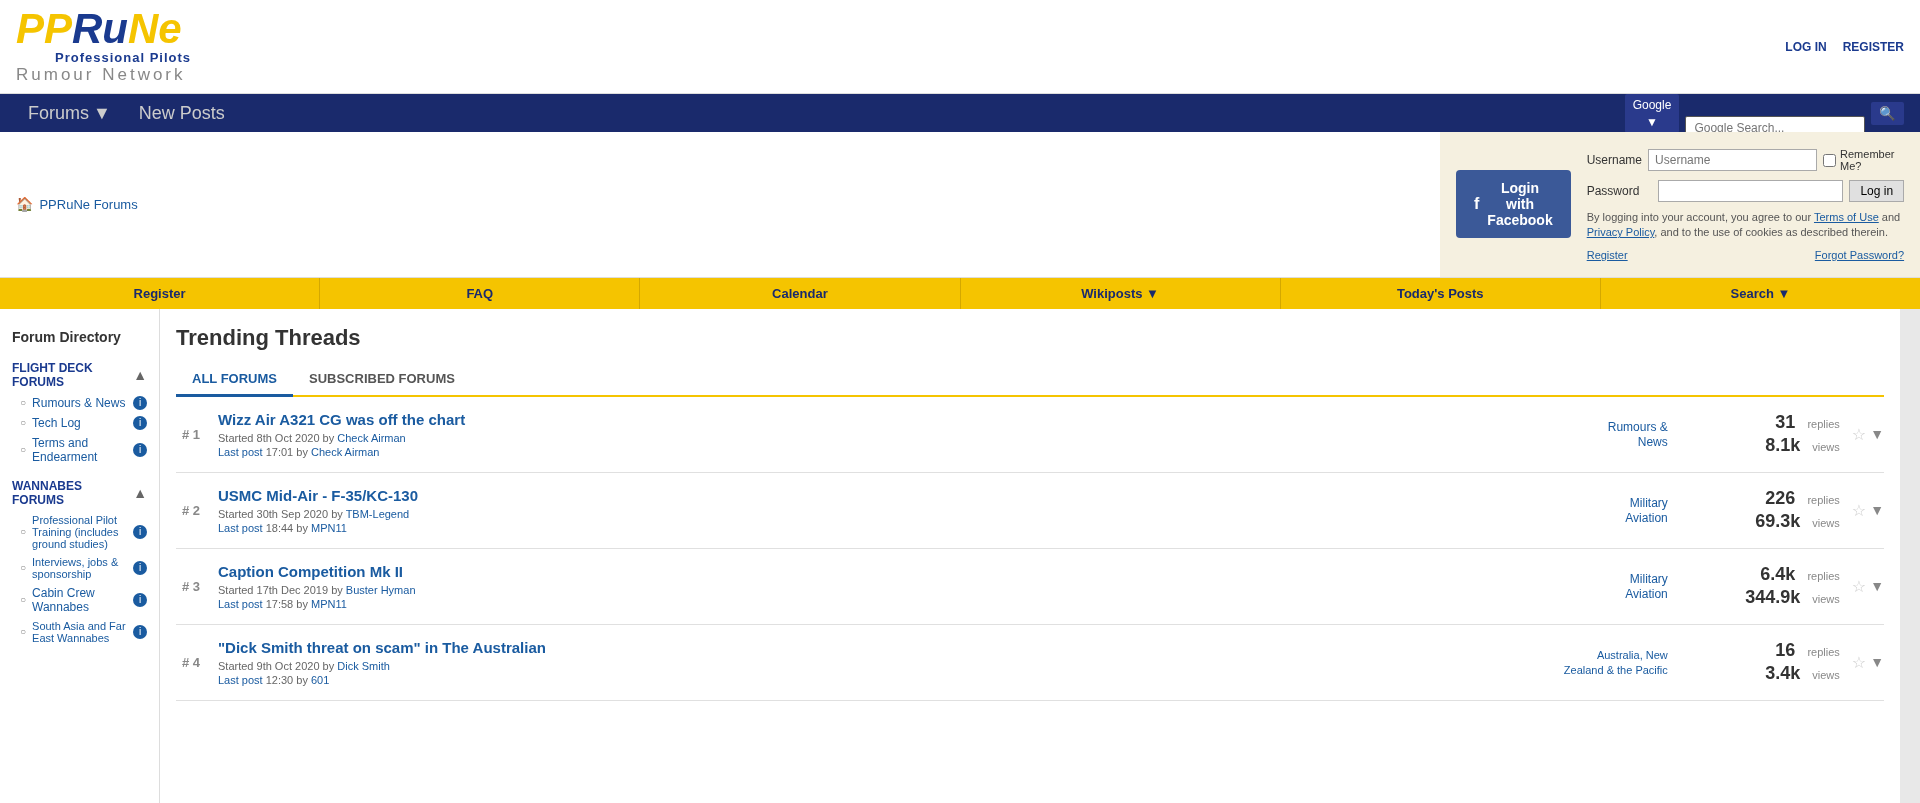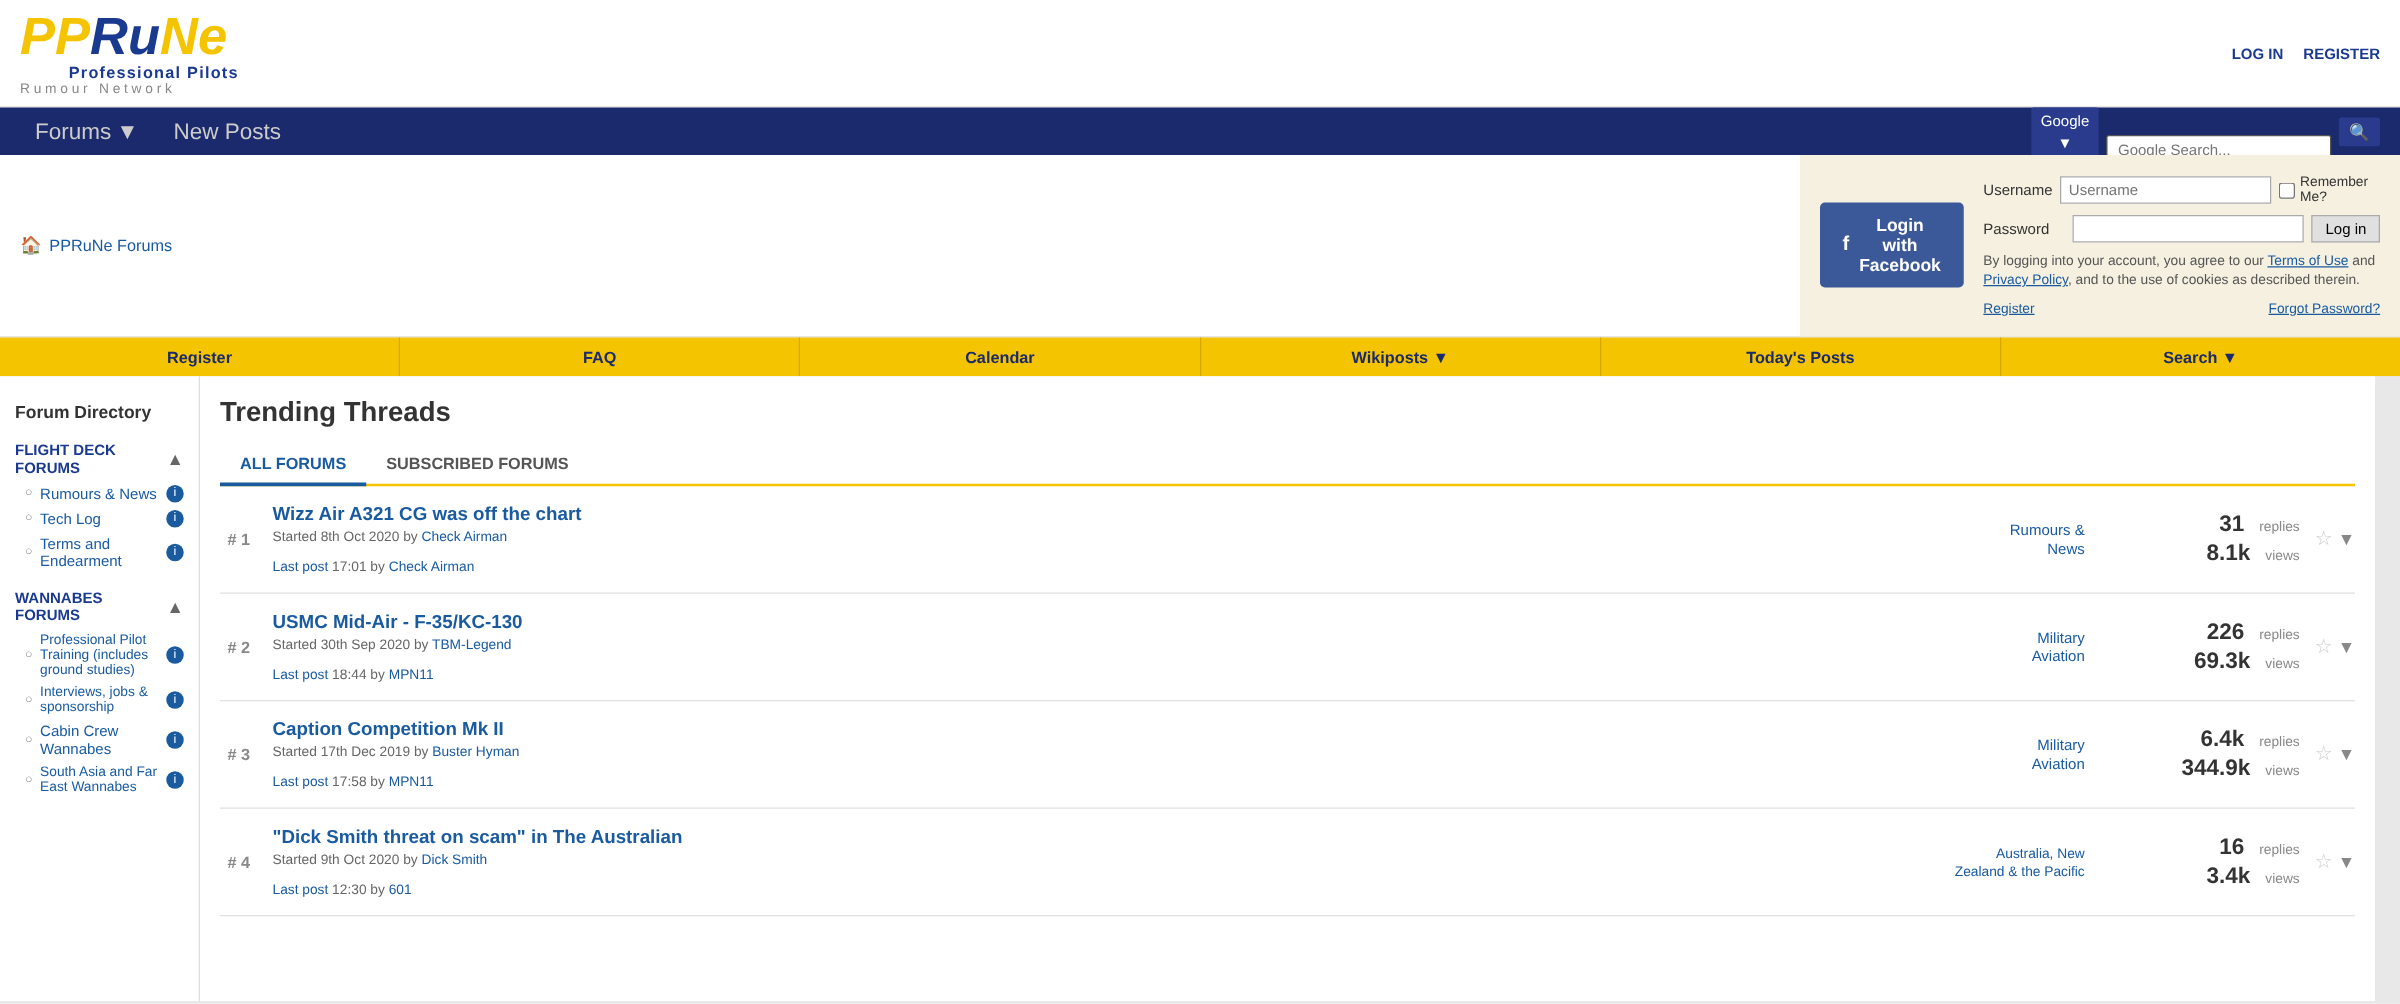--- a/index.html
+++ b/index.html
@@ -4,21 +4,21 @@
   <style>
     * { margin: 0; padding: 0; box-sizing: border-box; }
     body { font-family: Arial, Helvetica, sans-serif; font-size: 13px; background: #e8e8e8; color: #333; }
 
     
     #header { background: #fff; padding: 8px 16px; display: flex; align-items: center; justify-content: space-between; border-bottom: 1px solid #ddd; }
     #logo { display: flex; flex-direction: column; }
     #logo-title { font-size: 42px; font-weight: bold; color: #f5c400; font-style: italic; line-height: 1; }
     #logo-title span { color: #1a3a8f; }
     #logo-sub { font-size: 13px; font-weight: bold; color: #1a3a8f; letter-spacing: 1px; padding-left: 39px; }
-    #logo-tagline { font-size: 11px; color: #888; letter-spacing: 3px; }
+    #logo-tagline { font-size: 17px; color: #888; letter-spacing: 3px; }
     #header-links { display: flex; gap: 16px; font-size: 13px; }
     #header-links a { color: #1a3a8f; text-decoration: none; font-weight: bold; text-transform: uppercase; font-size: 12px; }
 
     
     #navbar { background: #1a2a6c; padding: 0 16px; display: flex; align-items: center; justify-content: space-between; height: 38px; }
     #navbar-left { display: flex; align-items: center; gap: 4px; }
     #navbar-left a { color: #ccc; text-decoration: none; font-size: 18px; padding: 8px 12px; display: flex; align-items: center; gap: 4px; }
     #search-area { display: flex; align-items: center; gap: 6px; }
     #search-engine-btn { background: #2a3a8c; color: #fff; border: none; padding: 4px 8px; font-size: 12px; cursor: pointer; display: flex; align-items: center; gap: 3px; border-radius: 2px; flex-direction: column; }
     #search-input { padding: 4px 8px; width: 180px; border: 1px solid #555; background: #fff; font-size: 12px; border-radius: 2px; margin-top: 30px; }
@@ -71,21 +71,21 @@
     .forum-tab.active { color: #1a5ba0; border-bottom: 3px solid #1a5ba0; margin-bottom: -2px; }
 
     
     #thread-list { margin-top: 0; }
     .thread-row { display: flex; align-items: center; padding: 14px 0; border-bottom: 1px solid #e0e0e0; gap: 12px; }
     .thread-num { width: 30px; text-align: center; font-size: 13px; color: #888; font-weight: bold; }
     .thread-info { flex: 1; }
     .thread-title { font-size: 15px; font-weight: bold; color: #1a5ba0; text-decoration: none; display: block; margin-bottom: 4px; }
     .thread-meta { font-size: 11px; color: #666; }
     .thread-meta a { color: #1a5ba0; text-decoration: none; }
-    .thread-lastpost { font-size: 11px; color: #666; margin-top: 12px; }
+    .thread-lastpost { font-size: 11px; color: #666; margin-top: 2px; }
     .thread-lastpost a { color: #1a5ba0; text-decoration: none; }
     .thread-forum { width: 110px; text-align: right; }
     .thread-forum a { font-size: 12px; color: #1a5ba0; text-decoration: none; }
     .thread-stats { width: 160px; text-align: right; display: flex; flex-direction: column; align-items: flex-end; gap: 2px; }
     .stat-row { display: flex; gap: 12px; align-items: baseline; text-align: center; }
     .stat-num { font-size: 18px; font-weight: bold; color: #333; }
     .stat-label { font-size: 11px; color: #888; }
     .thread-actions { display: flex; align-items: center; gap: 4px; }
     .star-icon { color: #ccc; font-size: 16px; cursor: pointer; }
     .expand-icon { color: #888; font-size: 14px; cursor: pointer; }

